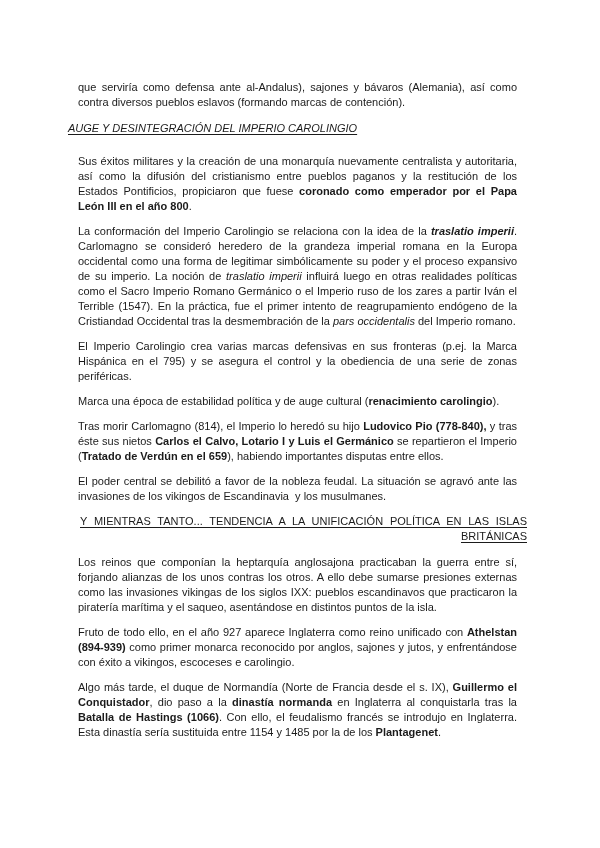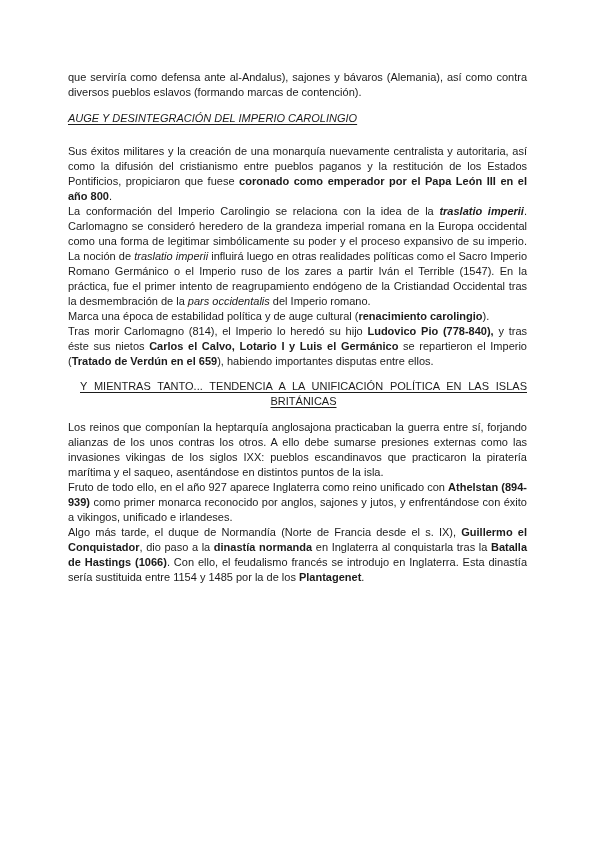--- a/index.html
+++ b/index.html
@@ -14,21 +14,21 @@
     height: 848px;
     background: #ffffff;
     padding: 70px 73px 0 68px;
     font-family: "Liberation Sans", "DejaVu Sans", sans-serif;
     font-size: 11px;
     line-height: 15px;
     color: #1b1b1b;
     overflow: hidden;
   }
   .para {
-    margin: 0;
+    margin: 10px;
     text-align: justify;
   }
   .b { font-weight: bold; }
   .i { font-style: italic; }
   .heading {
     font-size: 11px;
     font-weight: normal;
     text-decoration: underline;
     text-underline-offset: 2px;
   }
@@ -40,39 +40,41 @@
   .heading2 {
     margin: 10px 0 11px 12px;
   }
   .h2line1 {
     display: block;
     text-align: justify;
     text-align-last: justify;
   }
   .h2line2 {
     display: block;
-    text-align: center;
+    text-align: right;
   }
 </style>
 </head>
 <body>
 
 <div class="page">
 
   <p class="para"><span>que serviría como defensa ante al-Andalus), sajones y bávaros (Alemania), así como contra diversos pueblos eslavos (formando marcas de contención).</span></p>
 
   <div class="heading heading1">AUGE Y DESINTEGRACIÓN DEL IMPERIO CAROLINGIO</div>
 
   <p class="para"><span>Sus éxitos militares y la creación de una monarquía nuevamente centralista y autoritaria, así como la difusión del cristianismo entre pueblos paganos y la restitución de los Estados Pontificios, propiciaron que fuese </span><span class="b">coronado como emperador por el Papa León III en el año 800</span><span>.</span></p>
   <p class="para"><span>La conformación del Imperio Carolingio se relaciona con la idea de la </span><span class="b i">traslatio imperii</span><span>. Carlomagno se consideró heredero de la grandeza imperial romana en la Europa occidental como una forma de legitimar simbólicamente su poder y el proceso expansivo de su imperio. La noción de </span><span class="i">traslatio imperii</span><span> influirá luego en otras realidades políticas como el Sacro Imperio Romano Germánico o el Imperio ruso de los zares a partir Iván el Terrible (1547). En la práctica, fue el primer intento de reagrupamiento endógeno de la Cristiandad Occidental tras la desmembración de la </span><span class="i">pars occidentalis</span><span> del Imperio romano.</span></p>
+  <p class="para"><span>El Imperio Carolingio crea varias marcas defensivas en sus fronteras (p.ej. la Marca Hispánica en el 795) y se asegura el control y la obediencia de una serie de zonas periféricas.</span></p>
   <p class="para"><span>Marca una época de estabilidad política y de auge cultural (</span><span class="b">renacimiento carolingio</span><span>).</span></p>
   <p class="para"><span>Tras morir Carlomagno (814), el Imperio lo heredó su hijo </span><span class="b">Ludovico Pio (778-840),</span><span> y tras éste sus nietos </span><span class="b">Carlos el Calvo, Lotario I y Luis el Germánico</span><span> se repartieron el Imperio (</span><span class="b">Tratado de Verdún en el 659</span><span>), habiendo importantes disputas entre ellos.</span></p>
+  <p class="para"><span>El poder central se debilitó a favor de la nobleza feudal. La situación se agravó ante las invasiones de los vikingos de Escandinavia&nbsp; y los musulmanes.</span></p>
 
   <div class="heading heading2">
     <span class="h2line1">Y MIENTRAS TANTO... TENDENCIA A LA UNIFICACIÓN POLÍTICA EN LAS ISLAS</span>
     <span class="h2line2">BRITÁNICAS</span>
   </div>
 
   <p class="para"><span>Los reinos que componían la heptarquía anglosajona practicaban la guerra entre sí, forjando alianzas de los unos contras los otros. A ello debe sumarse presiones externas como las invasiones vikingas de los siglos IXX: pueblos escandinavos que practicaron la piratería marítima y el saqueo, asentándose en distintos puntos de la isla.</span></p>
-  <p class="para"><span>Fruto de todo ello, en el año 927 aparece Inglaterra como reino unificado con </span><span class="b">Athelstan (894-939)</span><span> como primer monarca reconocido por anglos, sajones y jutos, y enfrentándose con éxito a vikingos, unificado e irlandeses.</span></p>
+  <p class="para"><span>Fruto de todo ello, en el año 927 aparece Inglaterra como reino unificado con </span><span class="b">Athelstan (894-939)</span><span> como primer monarca reconocido por anglos, sajones y jutos, y enfrentándose con éxito a vikingos, escoceses e carolingio.</span></p>
   <p class="para"><span>Algo más tarde, el duque de Normandía (Norte de Francia desde el s. IX), </span><span class="b">Guillermo el Conquistador</span><span>, dio paso a la </span><span class="b">dinastía normanda</span><span> en Inglaterra al conquistarla tras la </span><span class="b">Batalla de Hastings (1066)</span><span>. Con ello, el feudalismo francés se introdujo en Inglaterra. Esta dinastía sería sustituida entre 1154 y 1485 por la de los </span><span class="b">Plantagenet</span><span>.</span></p>
 
 </div>
 
 </body></html>

